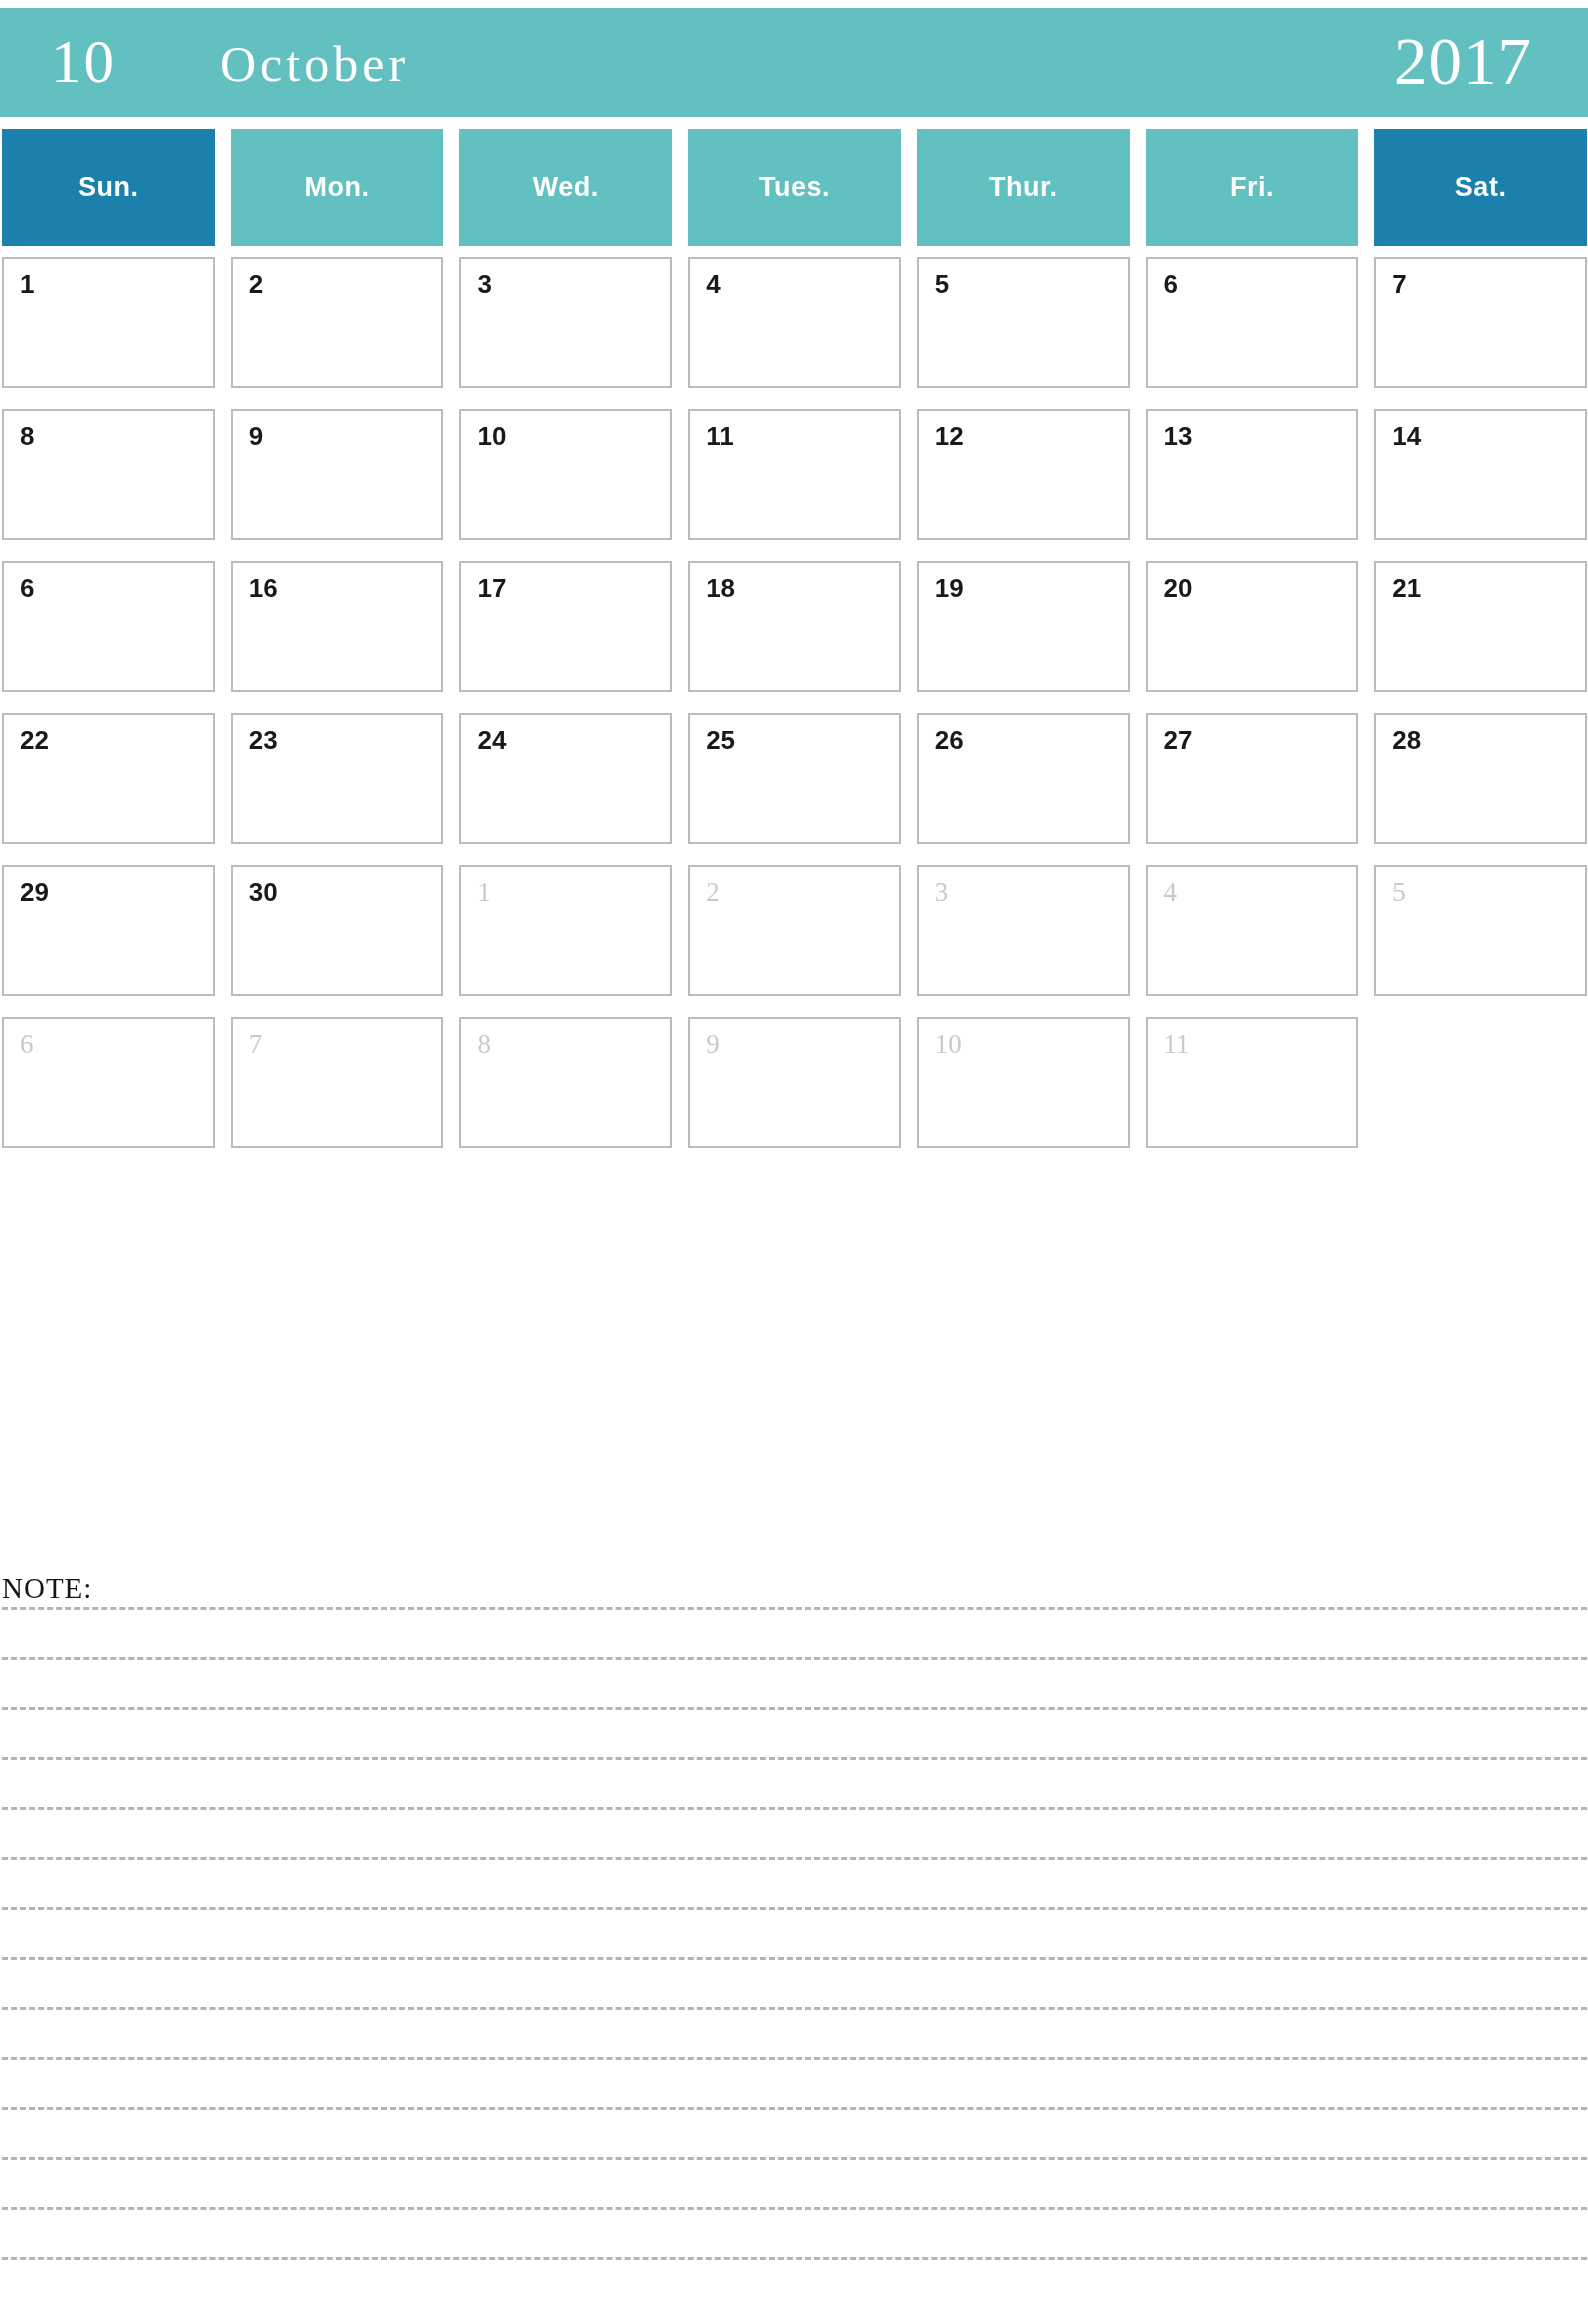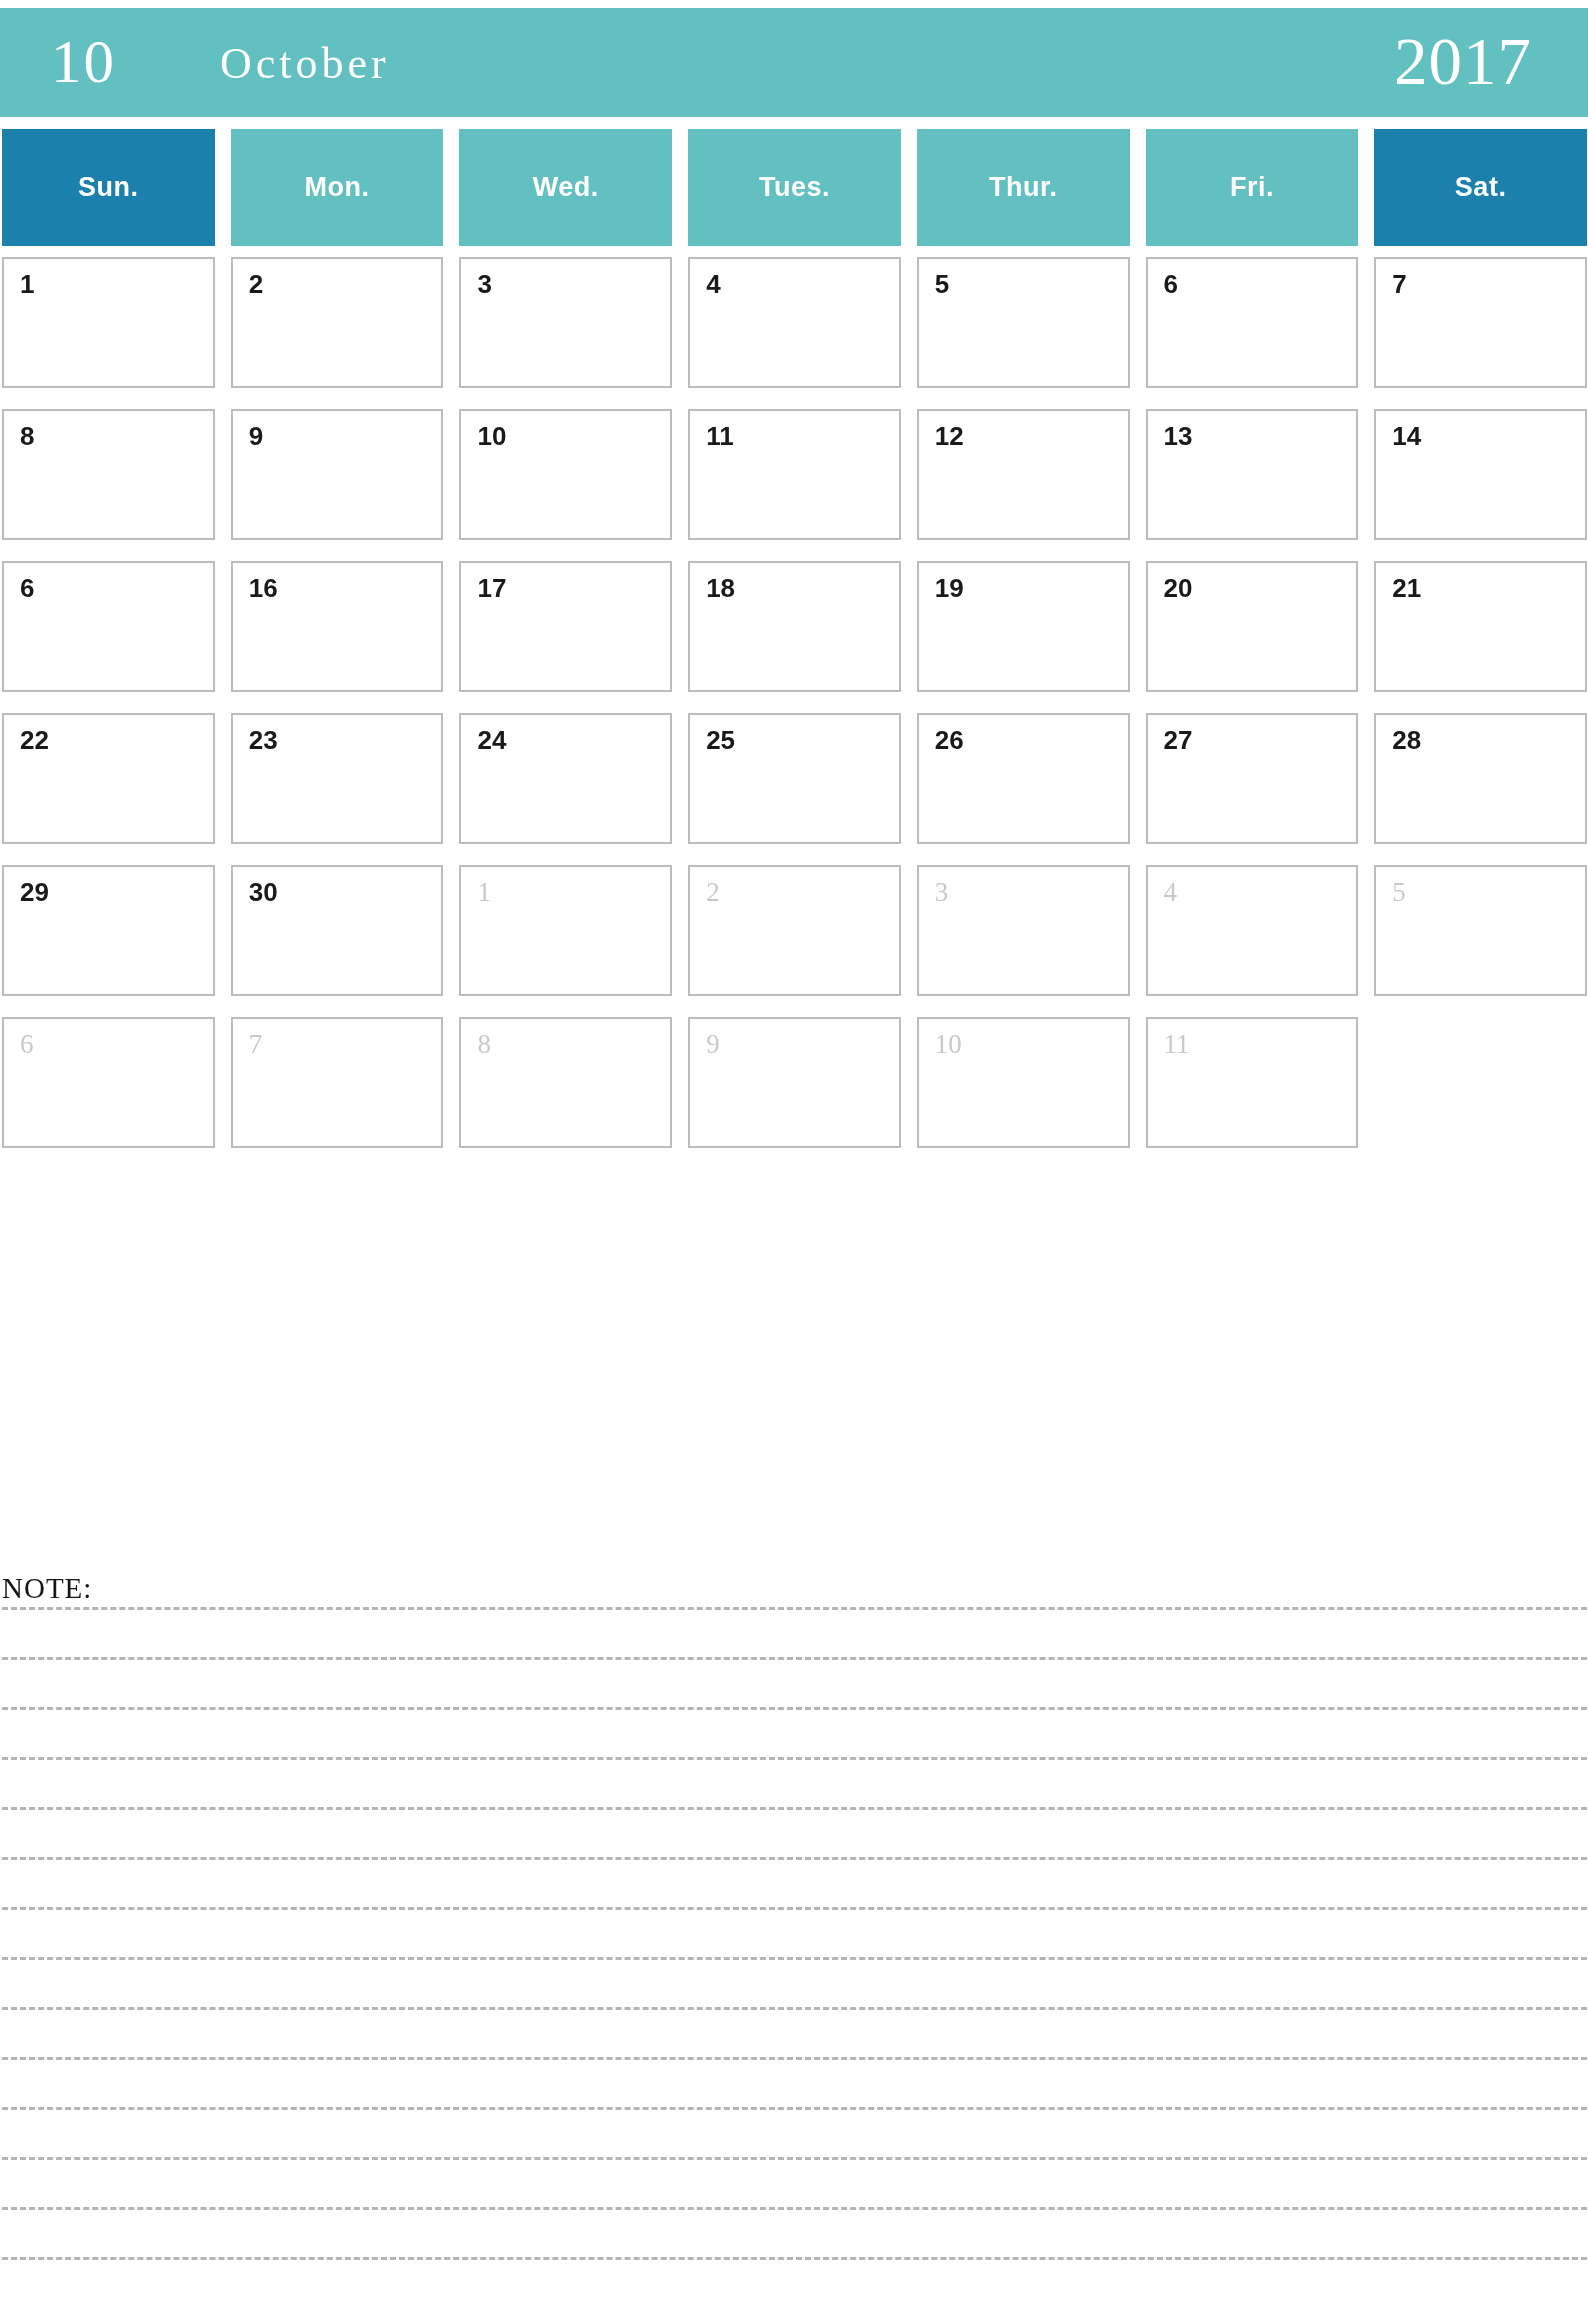--- a/index.html
+++ b/index.html
@@ -45,21 +45,21 @@
     letter-spacing: 2px;
     line-height: 1;
   }
   .banner-month-name {
     position: absolute;
     left: 220px;
     top: 50%;
     transform: translateY(-48%);
     color: #ffffff;
     font-family: "Liberation Serif", serif;
-    font-size: 44px;
+    font-size: 50px;
     font-weight: 400;
     letter-spacing: 4px;
     line-height: 1;
   }
   .banner-year {
     position: absolute;
     right: 57px;
     top: 50%;
     transform: translateY(-52%);
     color: #ffffff;

